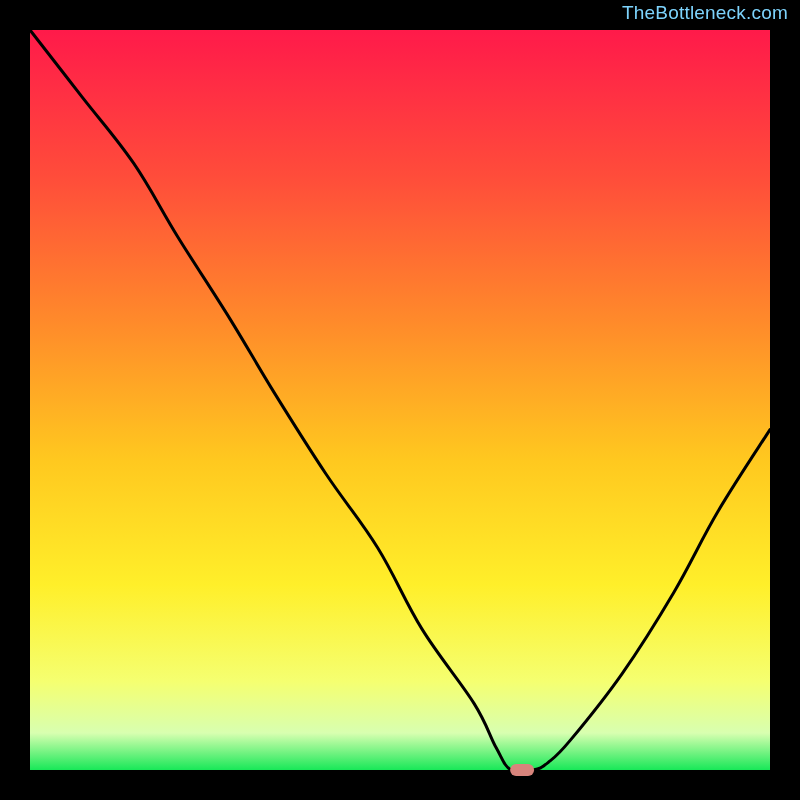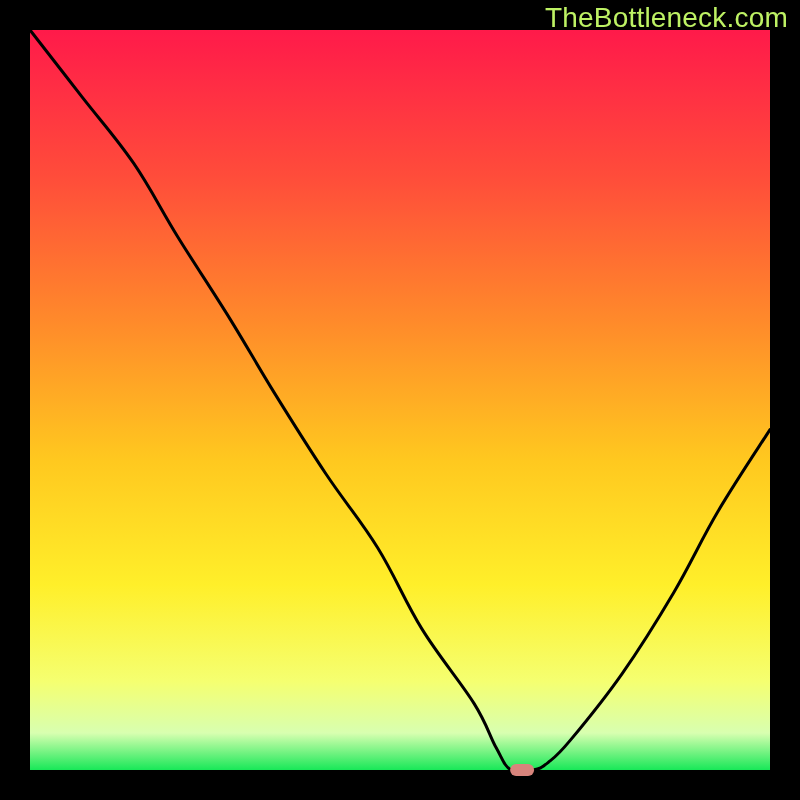--- a/index.html
+++ b/index.html
@@ -8,22 +8,22 @@
     width: 800px;
     height: 800px;
     background: #000;
     overflow: hidden;
   }
   .watermark {
     position: absolute;
     top: 2px;
     right: 12px;
     font-family: Arial, Helvetica, sans-serif;
-    font-size: 28px;
-    color: #bef264;
+    font-size: 19px;
+    color: #7dd3fc;
     letter-spacing: 0.2px;
     z-index: 10;
   }
   svg {
     position: absolute;
     top: 0;
     left: 0;
   }
 </style>
 </head>

